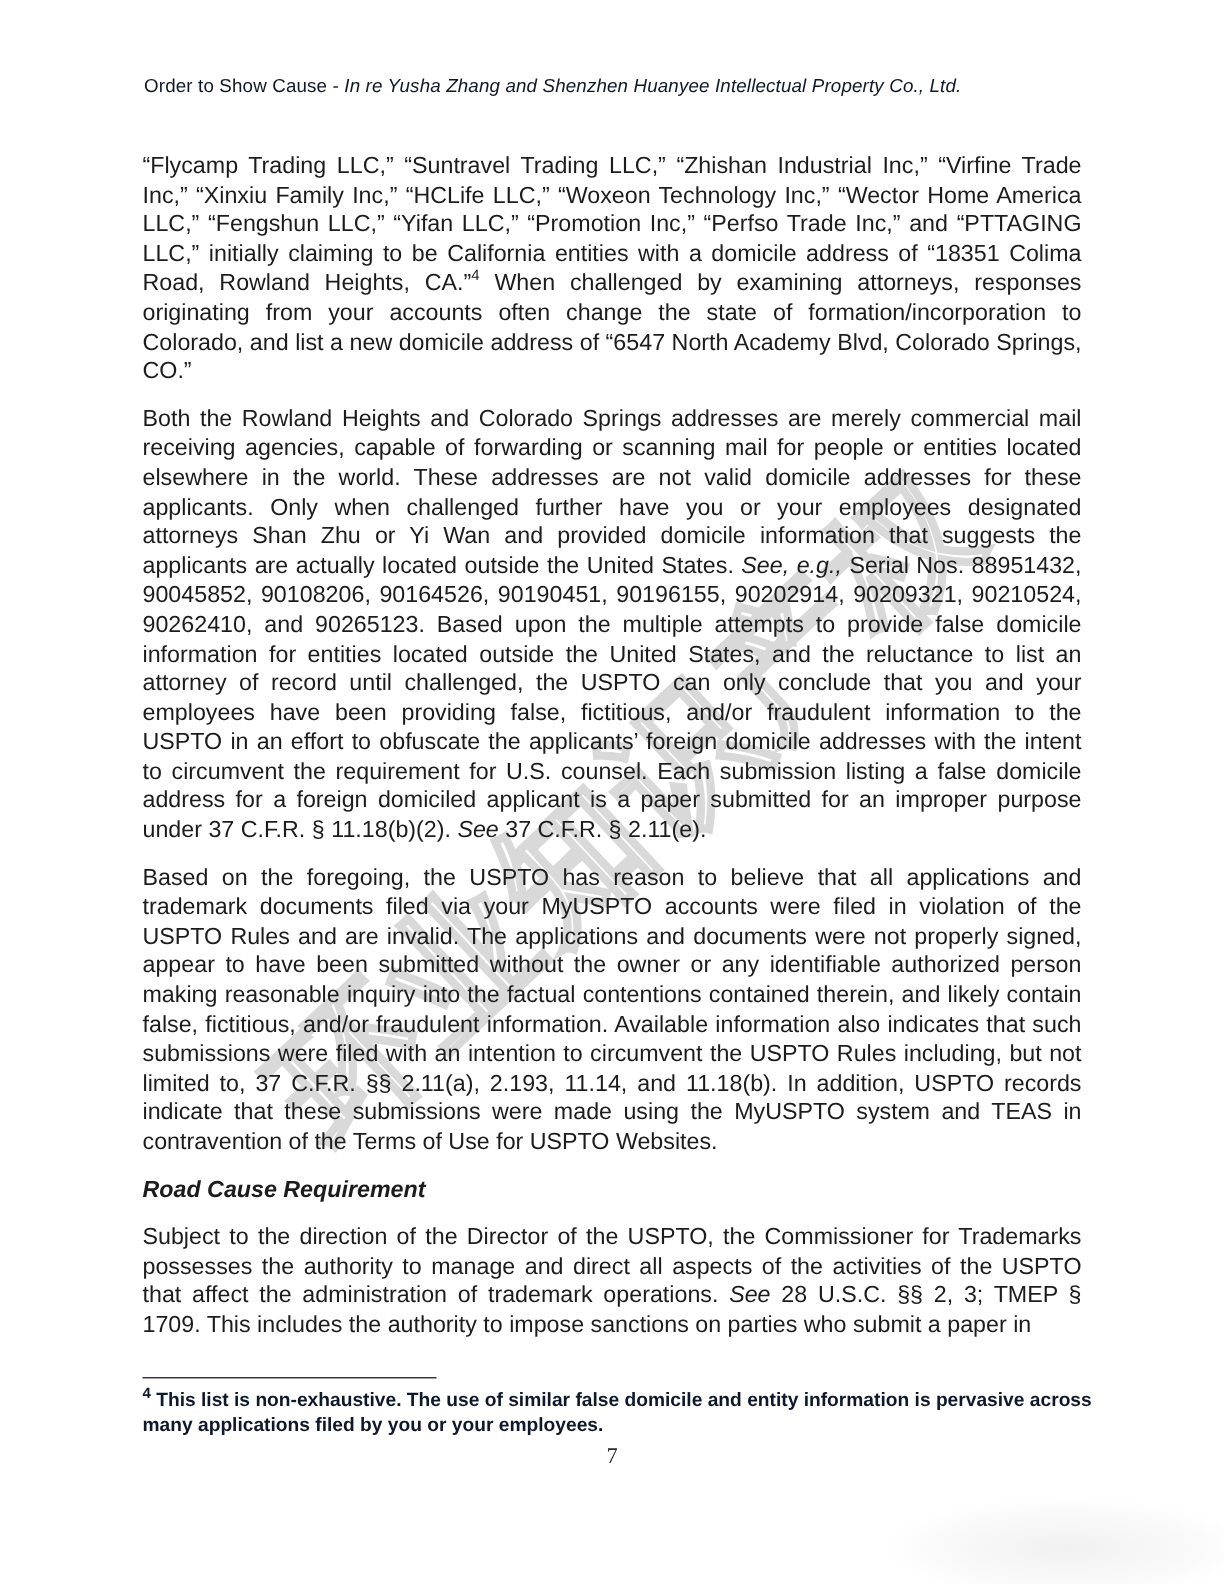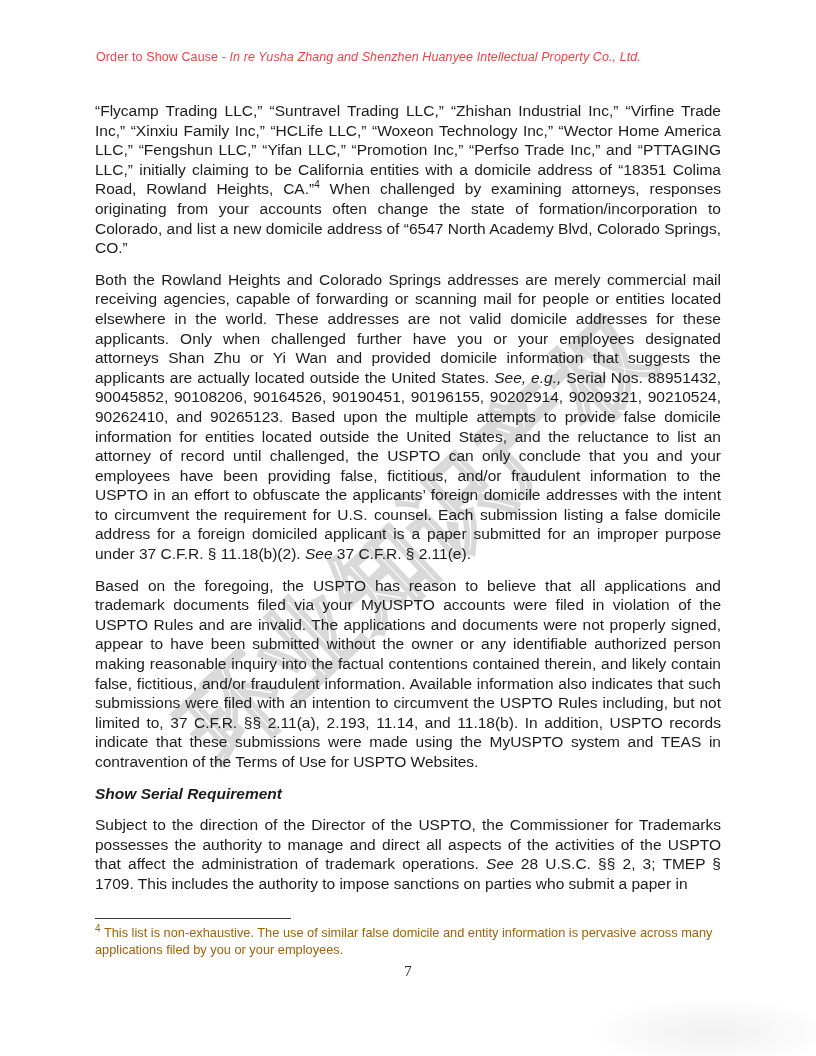--- a/index.html
+++ b/index.html
@@ -13,21 +13,21 @@
     font-family: "Liberation Sans", "DejaVu Sans", sans-serif;
     color: #1c1c1c;
   }
   .doc-header {
     position: absolute;
     left: 96px;
     top: 50px;
     width: 626px;
     font-size: 12.5px;
     letter-spacing: 0.1px;
-    color: #ef4444;
+    color: #0f172a;
     z-index: 2;
   }
   .doc-header i { font-style: italic; }
   .content {
     position: absolute;
     left: 95px;
     top: 101px;
     width: 626px;
     font-size: 15.5px;
     line-height: 19.6px;
@@ -49,21 +49,22 @@
   }
   .footnote-block {
     position: absolute;
     left: 95px;
     top: 918px;
     width: 640px;
     z-index: 2;
     font-size: 12.8px;
     line-height: 16.5px;
     text-align: left;
-    color: #a16207;
+    color: #0f172a;
+    font-weight: bold;
   }
   .footnote-rule {
     width: 196px;
     height: 0;
     border-top: 1.3px solid #3a3a3a;
     margin: 0 0 6px 0;
   }
   .page-number {
     position: absolute;
     left: 0;
@@ -117,21 +118,21 @@
   <div class="doc-header"><span>Order to Show Cause - </span><i>In re Yusha Zhang and Shenzhen Huanyee Intellectual Property Co., Ltd.</i></div>
 
   <div class="content">
 
     <p><span>“Flycamp Trading LLC,” “Suntravel Trading LLC,” “Zhishan Industrial Inc,” “Virfine Trade Inc,” “Xinxiu Family Inc,” “HCLife LLC,” “Woxeon Technology Inc,” “Wector Home America LLC,” “Fengshun LLC,” “Yifan LLC,” “Promotion Inc,” “Perfso Trade Inc,” and “PTTAGING LLC,” initially claiming to be California entities with a domicile address of “18351 Colima Road, Rowland Heights, CA.”</span><sup class="fn-ref">4</sup><span> When challenged by examining attorneys, responses originating from your accounts often change the state of formation/incorporation to Colorado, and list a new domicile address of “6547 North Academy Blvd, Colorado Springs, CO.”</span></p>
 
     <p><span>Both the Rowland Heights and Colorado Springs addresses are merely commercial mail receiving agencies, capable of forwarding or scanning mail for people or entities located elsewhere in the world. These addresses are not valid domicile addresses for these applicants. Only when challenged further have you or your employees designated attorneys Shan Zhu or Yi Wan and provided domicile information that suggests the applicants are actually located outside the United States. </span><i>See, e.g.,</i><span> Serial Nos. 88951432, 90045852, 90108206, 90164526, 90190451, 90196155, 90202914, 90209321, 90210524, 90262410, and 90265123. Based upon the multiple attempts to provide false domicile information for entities located outside the United States, and the reluctance to list an attorney of record until challenged, the USPTO can only conclude that you and your employees have been providing false, fictitious, and/or fraudulent information to the USPTO in an effort to obfuscate the applicants’ foreign domicile addresses with the intent to circumvent the requirement for U.S. counsel. Each submission listing a false domicile address for a foreign domiciled applicant is a paper submitted for an improper purpose under 37 C.F.R. § 11.18(b)(2). </span><i>See</i><span> 37 C.F.R. § 2.11(e).</span></p>
 
     <p><span>Based on the foregoing, the USPTO has reason to believe that all applications and trademark documents filed via your MyUSPTO accounts were filed in violation of the USPTO Rules and are invalid. The applications and documents were not properly signed, appear to have been submitted without the owner or any identifiable authorized person making reasonable inquiry into the factual contentions contained therein, and likely contain false, fictitious, and/or fraudulent information. Available information also indicates that such submissions were filed with an intention to circumvent the USPTO Rules including, but not limited to, 37 C.F.R. §§ 2.11(a), 2.193, 11.14, and 11.18(b). In addition, USPTO records indicate that these submissions were made using the MyUSPTO system and TEAS in contravention of the Terms of Use for USPTO Websites.</span></p>
 
-    <p class="section-heading">Show Serial Requirement</p>
+    <p class="section-heading">Road Cause Requirement</p>
 
     <p><span>Subject to the direction of the Director of the USPTO, the Commissioner for Trademarks possesses the authority to manage and direct all aspects of the activities of the USPTO that affect the administration of trademark operations. </span><i>See</i><span> 28 U.S.C. §§ 2, 3; TMEP § 1709. This includes the authority to impose sanctions on parties who submit a paper in</span></p>
 
   </div>
 
   <div class="footnote-block">
     <div class="footnote-rule"></div>
     <div><sup class="fn-ref">4</sup><span> This list is non-exhaustive. The use of similar false domicile and entity information is pervasive across many applications filed by you or your employees.</span></div>
   </div>
 

